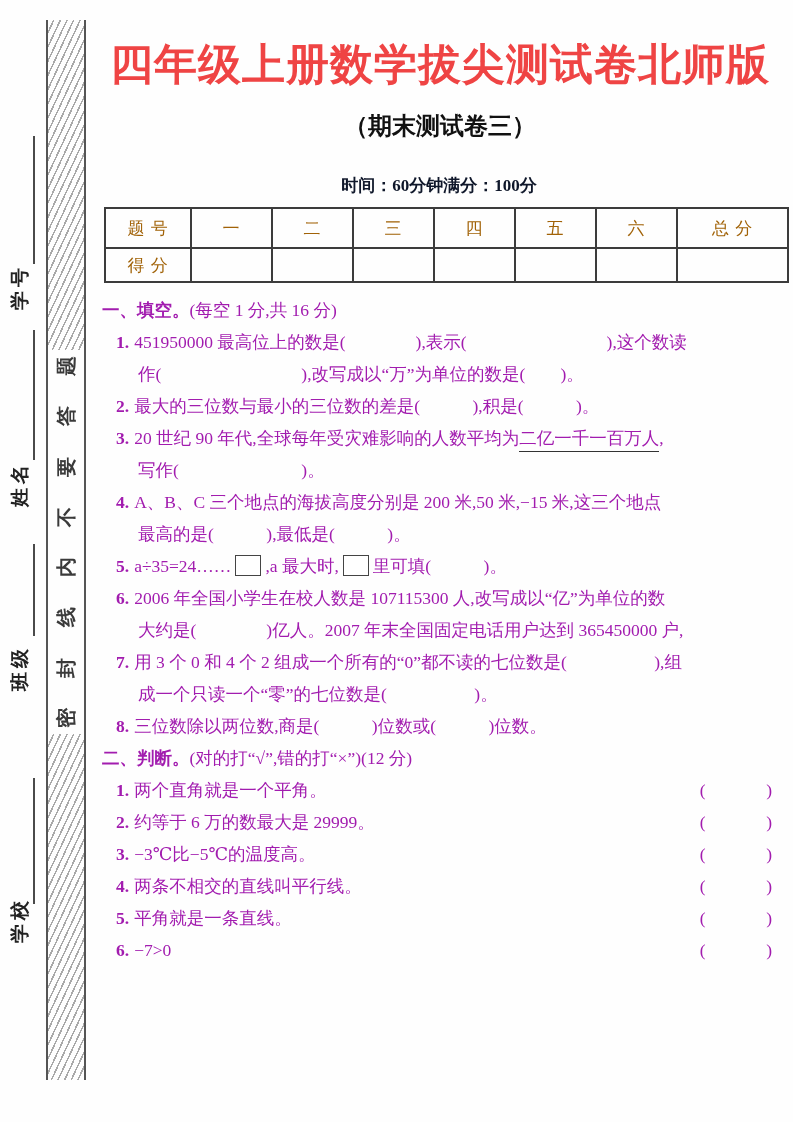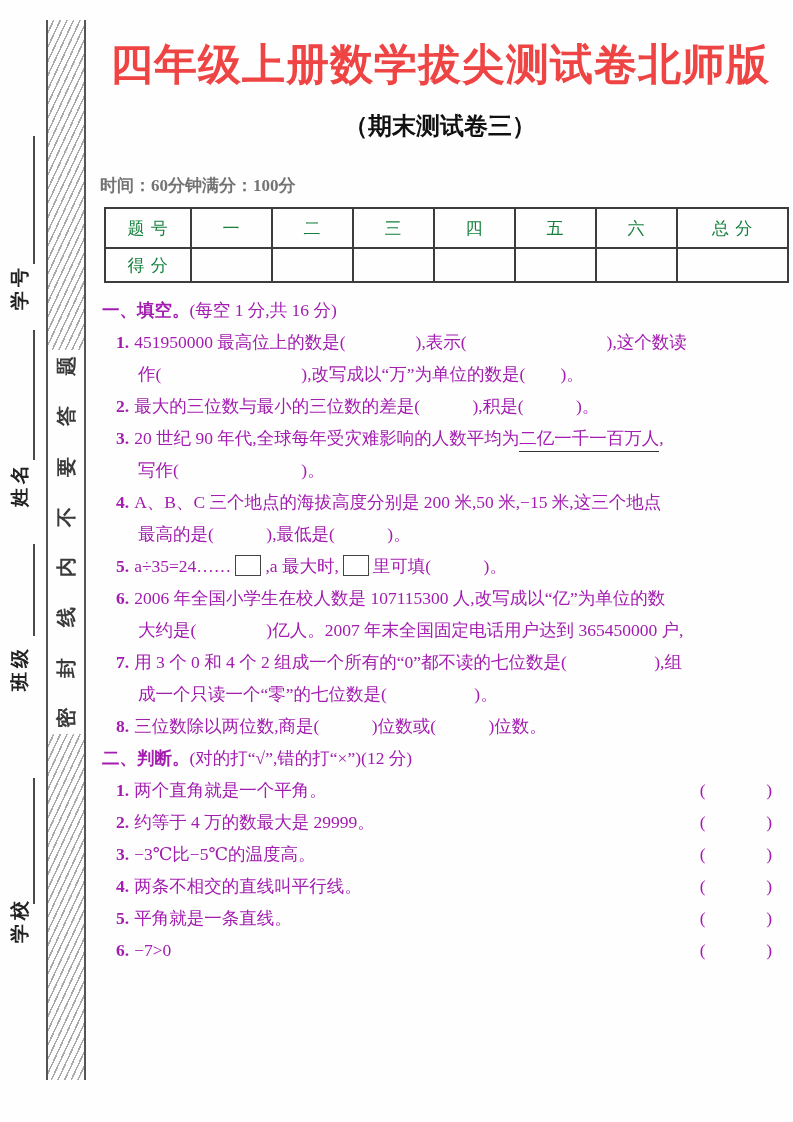--- a/index.html
+++ b/index.html
@@ -51,30 +51,30 @@
     position:absolute; top:36px; left:0; width:680px; margin:0;
     text-align:center; font-size:43px; font-weight:900; letter-spacing:1px;
     color:#ef4444; white-space:nowrap;
   }
   .subtitle {
     position:absolute; top:110px; left:0; width:680px; margin:0;
     text-align:center; font-size:24px; font-weight:900; color:#111;
   }
   .time-info {
     position:absolute; top:174px; left:0; width:678px;
-    text-align:left; font-size:17px; font-weight:700; color:#737373;
+    text-align:center; font-size:17px; font-weight:700; color:#0f172a;
   }
 
   .score-table {
     position:absolute; top:207px; left:4px;
     border-collapse:collapse; table-layout:fixed; width:673px;
   }
   .score-table td {
     border:2px solid #3c3c3c; text-align:center; font-size:17px;
-    color:#15803d; padding:0; letter-spacing:1px;
+    color:#a16207; padding:0; letter-spacing:1px;
   }
   .score-table tr.r1 td { height:38px; }
   .score-table tr.r2 td { height:32px; }
   .col-label { width:84px; }
   .col-num { width:79px; }
   .col-total { width:109px; }
 
   .content {
     position:absolute; top:294px; left:0; width:680px;
     font-size:17.5px; line-height:32px; color:#a21caf;
@@ -213,21 +213,21 @@
 
       <div class="sec-head">
         <span class="b">二、判断。</span><span>(对的打“√”,错的打“×”)(12 分)</span>
       </div>
 
       <div class="jrow">
         <span class="jtext"><span class="qnum">1.</span><span>两个直角就是一个平角。</span></span>
         <span class="jblank">(　　　)</span>
       </div>
       <div class="jrow">
-        <span class="jtext"><span class="qnum">2.</span><span>约等于 4 万的数最大是 29999。</span></span>
+        <span class="jtext"><span class="qnum">2.</span><span>约等于 6 万的数最大是 29999。</span></span>
         <span class="jblank">(　　　)</span>
       </div>
       <div class="jrow">
         <span class="jtext"><span class="qnum">3.</span><span>−3℃比−5℃的温度高。</span></span>
         <span class="jblank">(　　　)</span>
       </div>
       <div class="jrow">
         <span class="jtext"><span class="qnum">4.</span><span>两条不相交的直线叫平行线。</span></span>
         <span class="jblank">(　　　)</span>
       </div>

